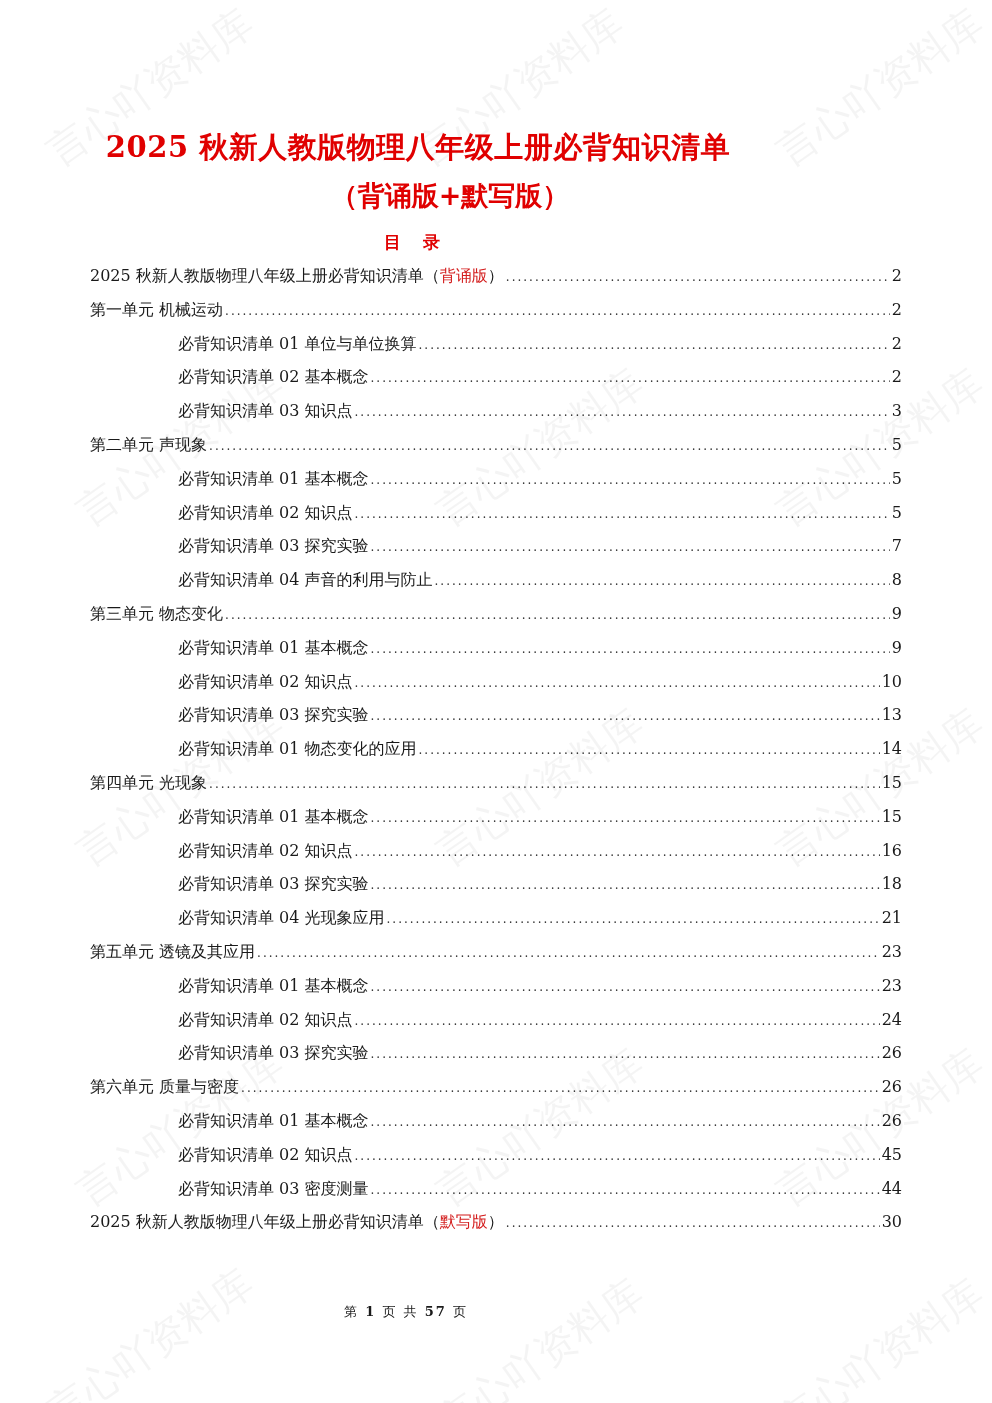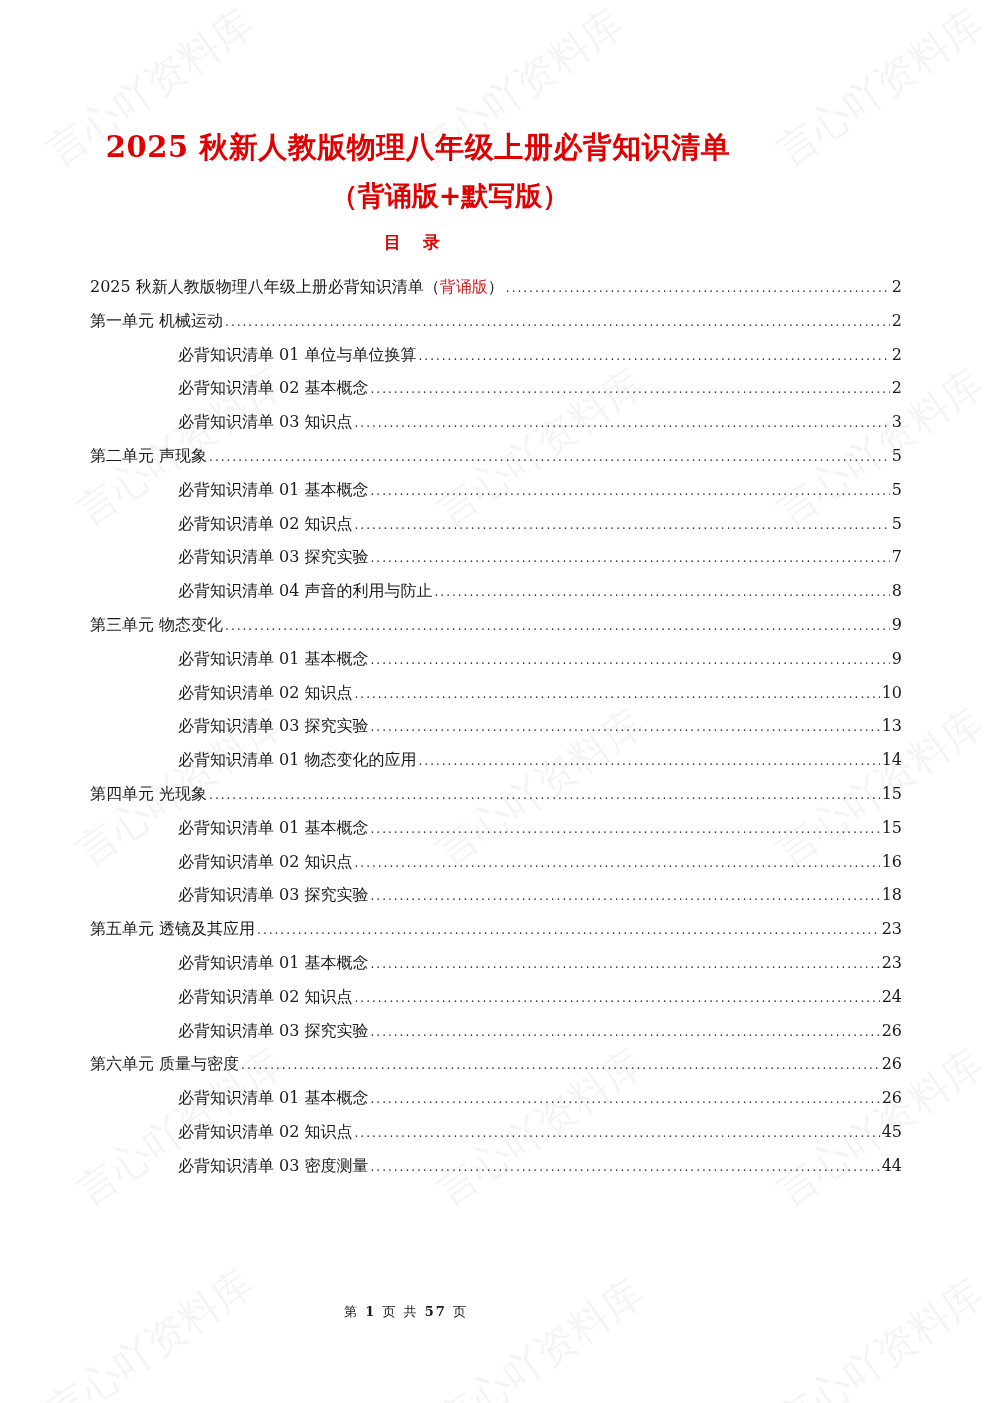--- a/index.html
+++ b/index.html
@@ -10,21 +10,21 @@
                  font-family: "DejaVu Sans", sans-serif; }
     .title1 { position: absolute; top: 128px; left: 0; width: 836px; text-align: center;
               color: #e00000; font-size: 29px; font-weight: bold; letter-spacing: 0.5px; }
     .title2 { position: absolute; top: 178px; left: 0; width: 900px; text-align: center;
               color: #e00000; font-size: 27px; font-weight: bold; }
     .toc-heading { position: absolute; top: 231px; left: 0; width: 832px; text-align: center;
                    color: #e00000; font-size: 17px; font-weight: bold; letter-spacing: 8px; }
     .toc { position: absolute; top: 262px; left: 90px; width: 812px; }
     .toc-row { display: flex; align-items: baseline; height: 33.8px; font-size: 16px; line-height: 28px; }
     .toc-row.level2 { padding-left: 88px; }
-    .toc-label { white-space: nowrap; margin-top: 11px; }
+    .toc-label { white-space: nowrap; }
     .toc-label .red { color: #d42020; }
     .dots { flex: 1; overflow: hidden; white-space: nowrap; margin: 0 2px; color: #333; letter-spacing: 2px; font-size: 12px; }
     .dots::after { content: "...................................................................................................................................................................................................................................."; }
     .page-num { white-space: nowrap; }
     .footer { position: absolute; top: 1303px; left: 0; width: 812px; text-align: center;
               font-size: 13px; letter-spacing: 2px; }
     .footer b { font-weight: bold; }
   </style>
 </head>
 <body>
@@ -140,20 +140,25 @@
     <div class="toc-row level2">
       <span class="toc-label"><span>必背知识清单 02 知识点</span></span>
       <span class="dots"></span>
       <span class="page-num">16</span>
     </div>
     <div class="toc-row level2">
       <span class="toc-label"><span>必背知识清单 03 探究实验</span></span>
       <span class="dots"></span>
       <span class="page-num">18</span>
     </div>
+    <div class="toc-row level2">
+      <span class="toc-label"><span>必背知识清单 04 光现象应用</span></span>
+      <span class="dots"></span>
+      <span class="page-num">21</span>
+    </div>
     <div class="toc-row">
       <span class="toc-label"><span>第五单元 透镜及其应用</span></span>
       <span class="dots"></span>
       <span class="page-num">23</span>
     </div>
     <div class="toc-row level2">
       <span class="toc-label"><span>必背知识清单 01 基本概念</span></span>
       <span class="dots"></span>
       <span class="page-num">23</span>
     </div>
@@ -179,20 +184,25 @@
     </div>
     <div class="toc-row level2">
       <span class="toc-label"><span>必背知识清单 02 知识点</span></span>
       <span class="dots"></span>
       <span class="page-num">45</span>
     </div>
     <div class="toc-row level2">
       <span class="toc-label"><span>必背知识清单 03 密度测量</span></span>
       <span class="dots"></span>
       <span class="page-num">44</span>
+    </div>
+    <div class="toc-row">
+      <span class="toc-label"><span>2025 秋新人教版物理八年级上册必背知识清单（</span><span class="red">默写版</span><span>）</span></span>
+      <span class="dots"></span>
+      <span class="page-num">30</span>
     </div>
   </div>
 
 <div class="footer">
   <span>第</span>
   <b>1</b>
   <span>页 共</span>
   <b>57</b>
   <span>页</span>
 </div>

